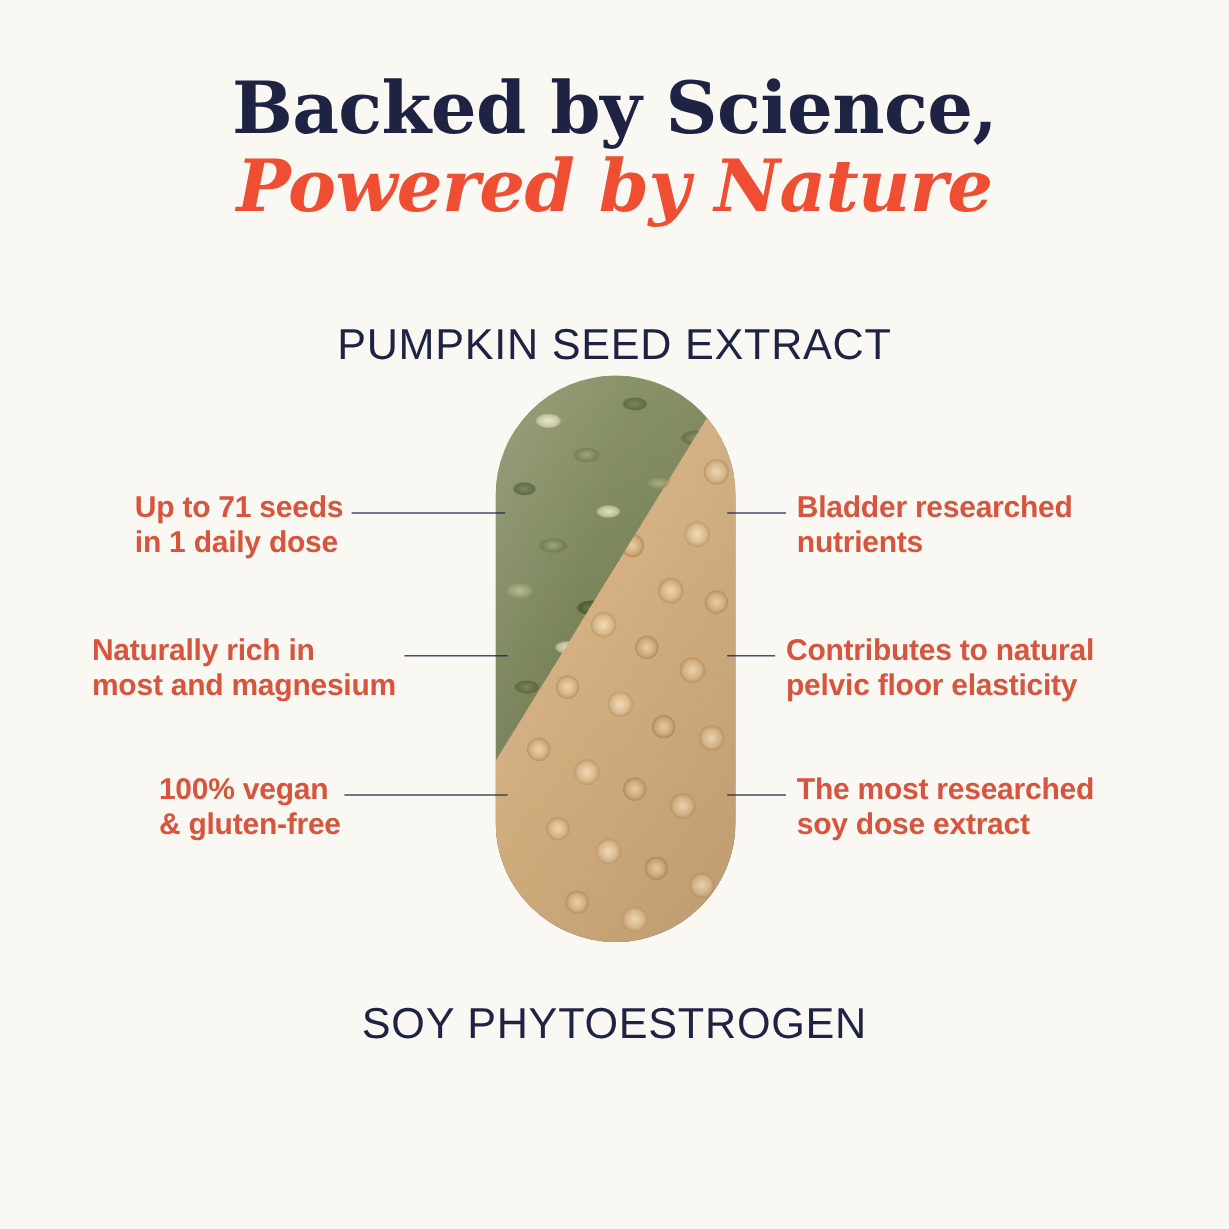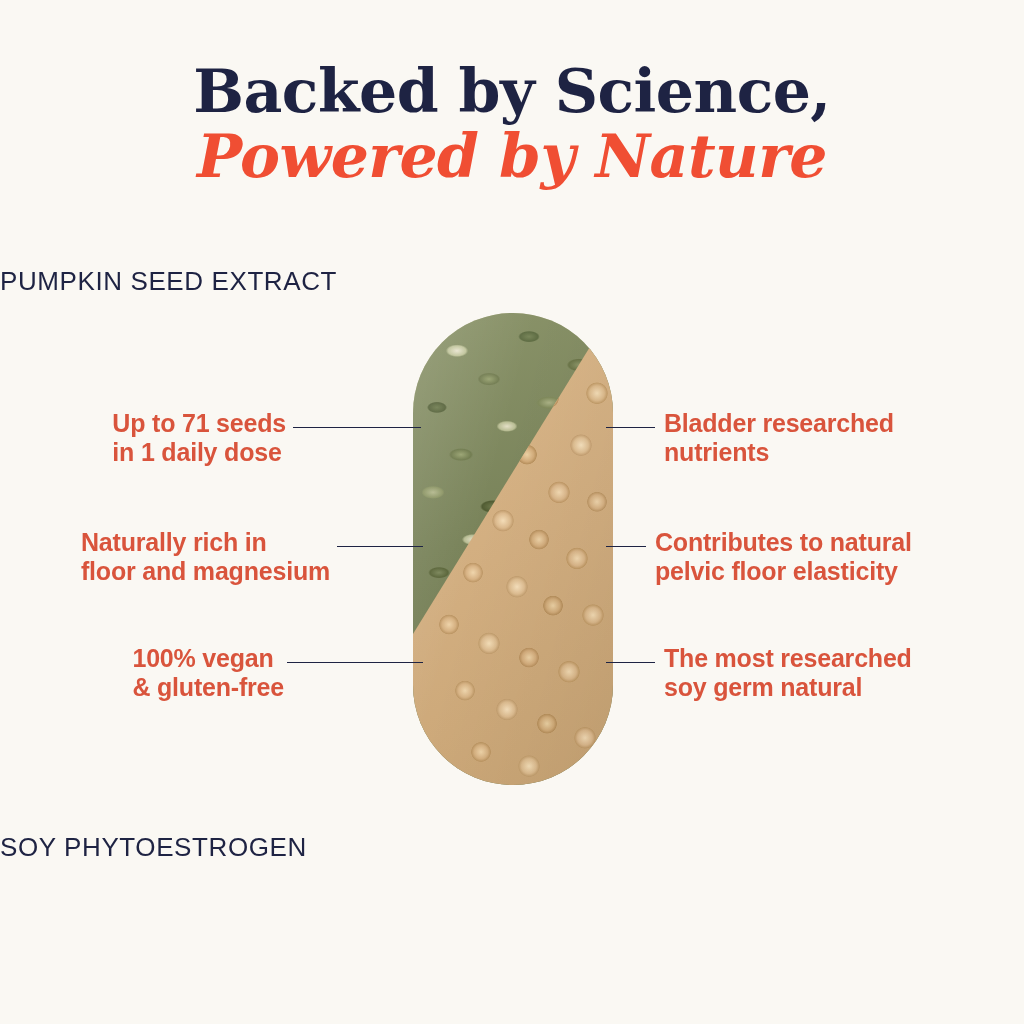--- a/index.html
+++ b/index.html
@@ -46,23 +46,23 @@
     font-size: 60px;
     letter-spacing: -0.5px;
     margin-top: 6px;
   }
 
   
   .caption {
     position: absolute;
     width: 1024px;
     left: 0;
-    text-align: left;
+    text-align: center;
     color: #1e2343;
-    font-size: 26px;
+    font-size: 36px;
     font-weight: 400;
     letter-spacing: 0.6px;
   }
   #caption-top { top: 266px; }
   #caption-bottom { top: 810px; margin-top: 22px; }
 
   
   #capsule {
     position: absolute;
     left: 413px;
@@ -188,35 +188,35 @@
   <div class="connector" style="left:606px; top:427px; width:49px;"></div>
   <div class="connector" style="left:606px; top:546px; width:40px;"></div>
   <div class="connector" style="left:606px; top:662px; width:49px;"></div>
 
   <div class="benefit left" style="left:286px; top:409px;">
     <span>Up to 71 seeds</span>
     <span>in 1 daily dose</span>
   </div>
   <div class="benefit left" style="left:330px; top:528px;">
     <span>Naturally rich in</span>
-    <span>floor and magnesium</span>
+    <span>most and magnesium</span>
   </div>
   <div class="benefit left" style="left:284px; top:644px;">
     <span>100% vegan</span>
     <span>&amp; gluten-free</span>
   </div>
 
   <div class="benefit right" style="left:664px; top:409px;">
     <span>Bladder researched</span>
     <span>nutrients</span>
   </div>
   <div class="benefit right" style="left:655px; top:528px;">
     <span>Contributes to natural</span>
     <span>pelvic floor elasticity</span>
   </div>
   <div class="benefit right" style="left:664px; top:644px;">
     <span>The most researched</span>
-    <span>soy germ natural</span>
+    <span>soy dose extract</span>
   </div>
 
   <div class="caption" id="caption-bottom">SOY PHYTOESTROGEN</div>
 
 </div>
 
 </body></html>

